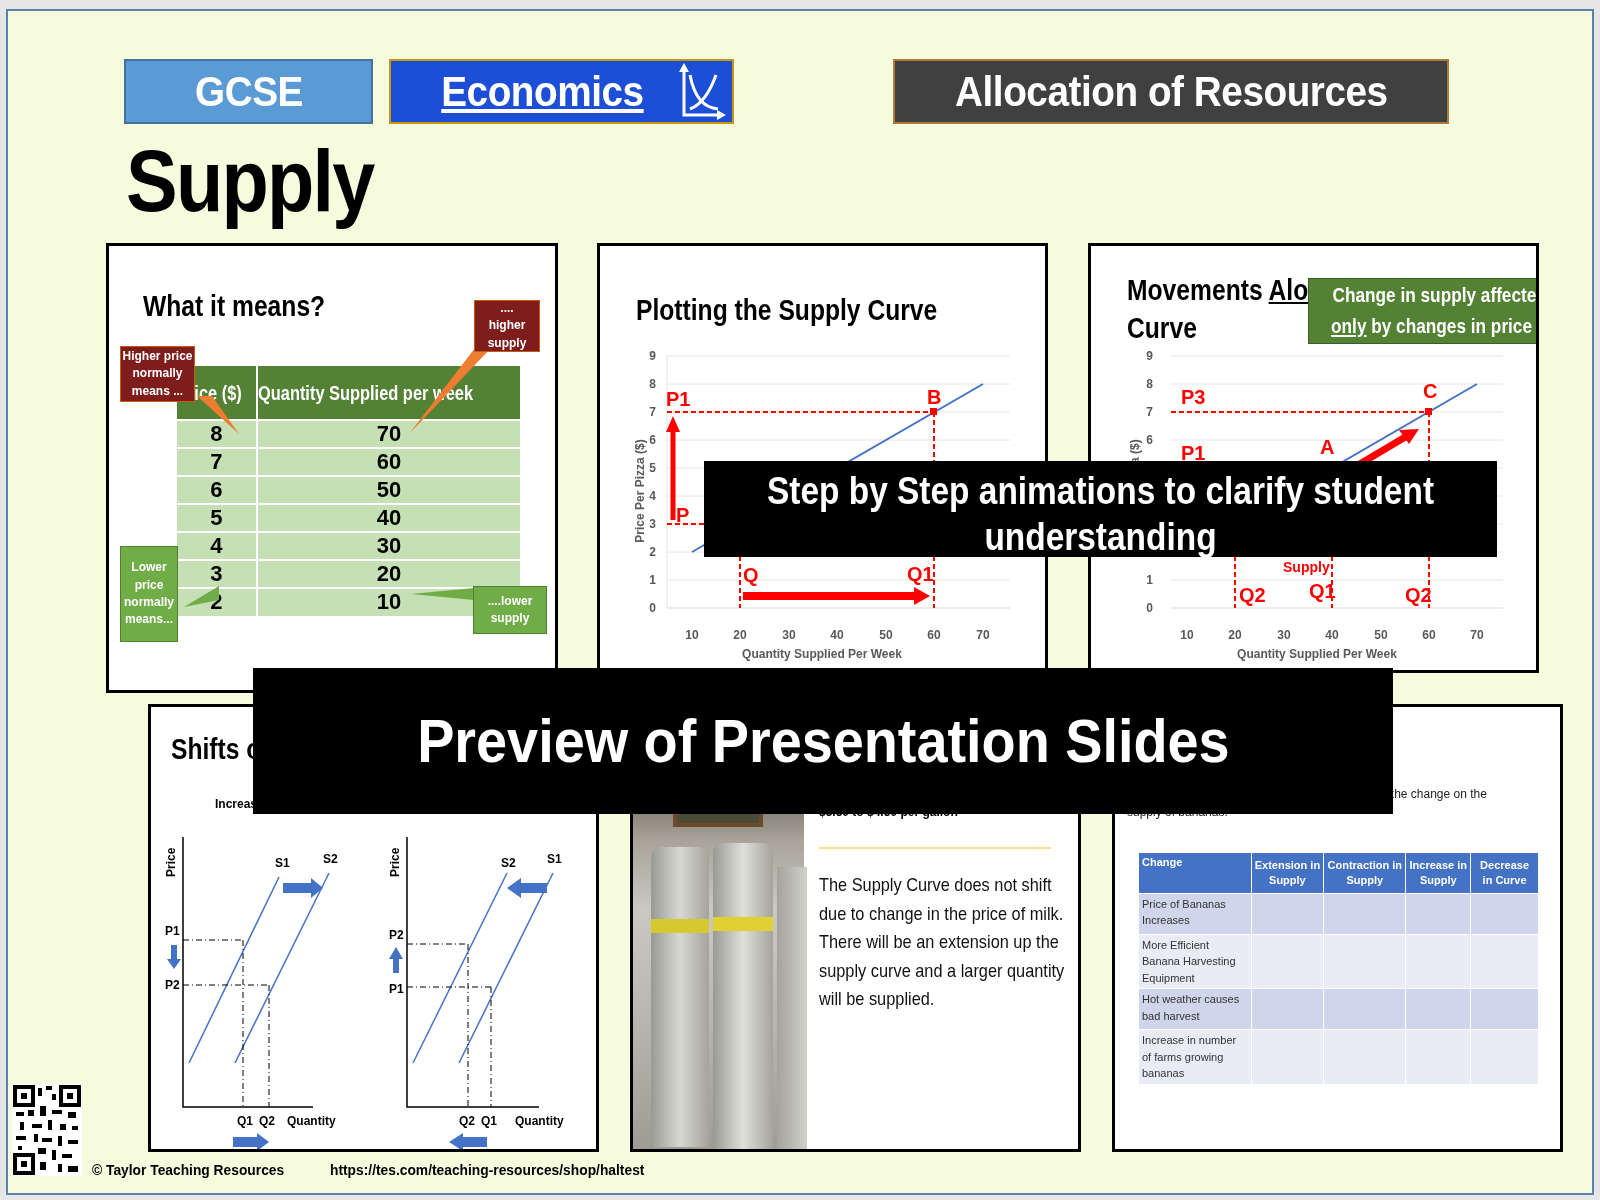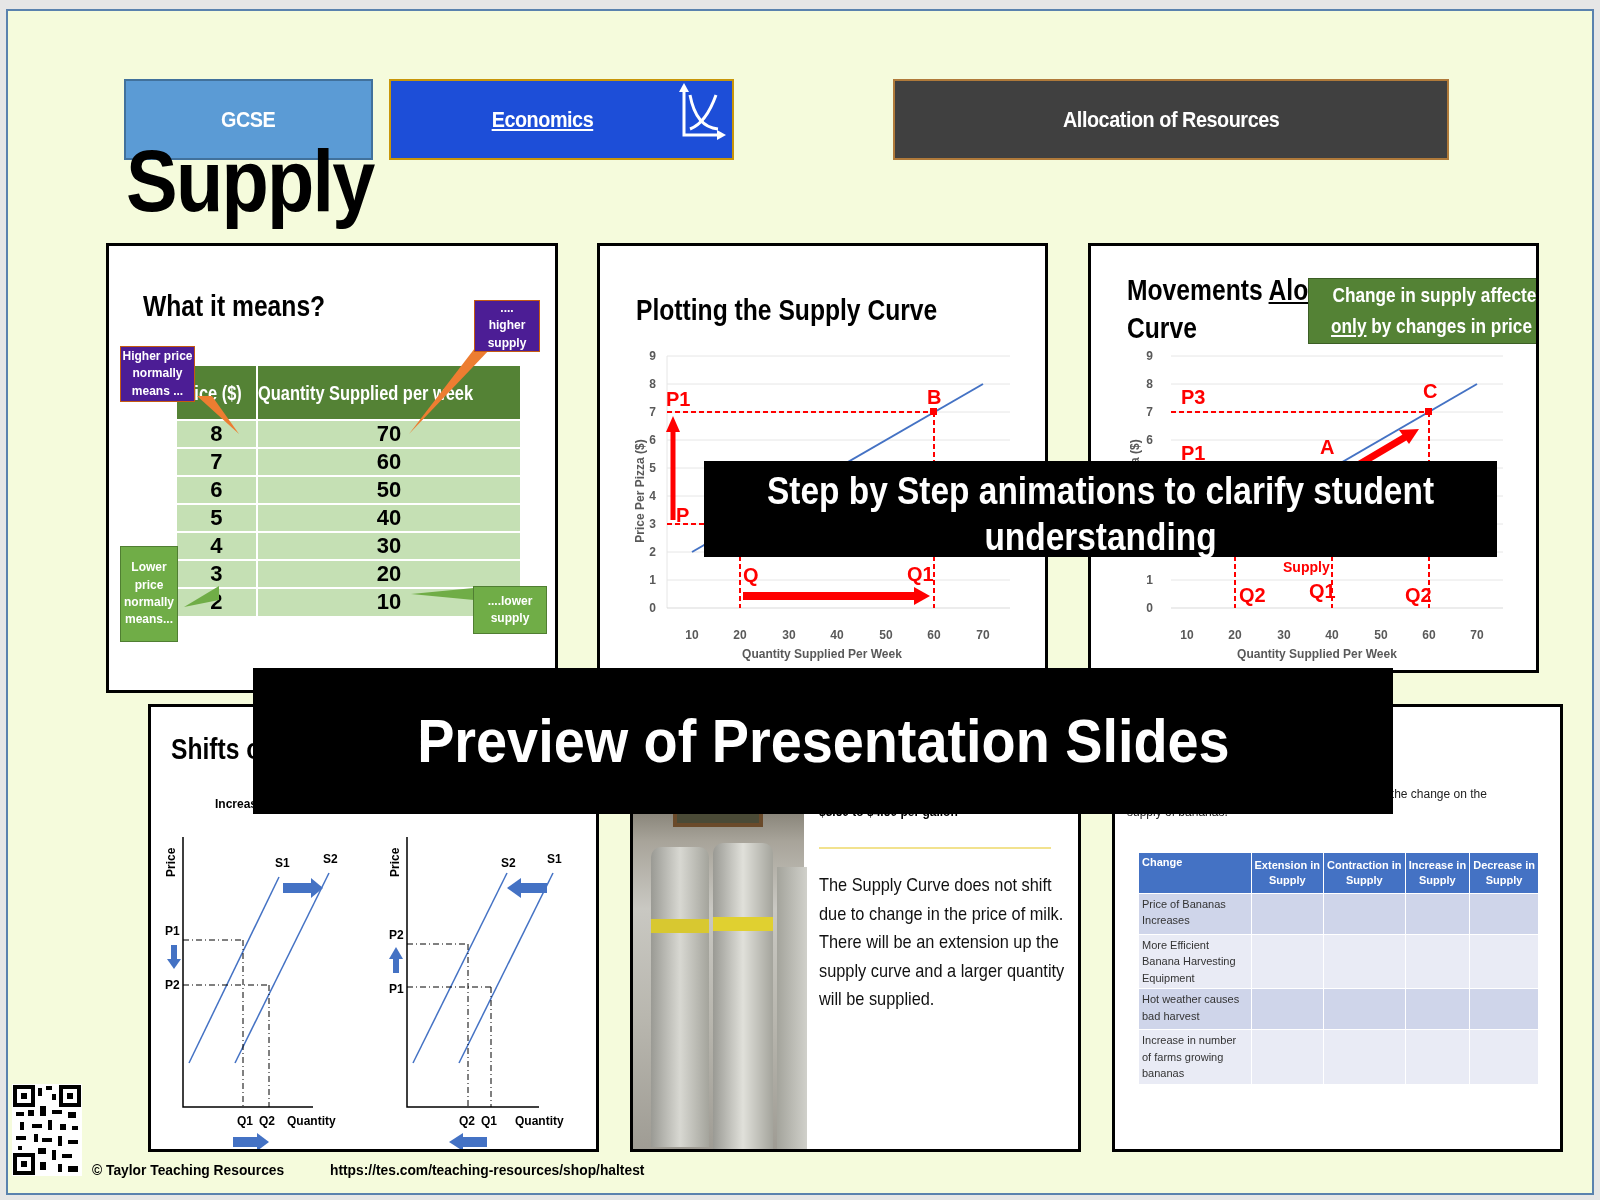--- a/index.html
+++ b/index.html
@@ -1,42 +1,42 @@
 <!DOCTYPE html>
 <html><head>
 <meta charset="utf-8">
 <style>
   * { box-sizing: border-box; margin: 0; padding: 0; }
   html, body { width: 1600px; height: 1200px; background: #e6e6e6; overflow: hidden; }
   body { font-family: "Liberation Sans", sans-serif; position: relative; }
   .frame { position: absolute; left: 6px; top: 9px; width: 1588px; height: 1186px;
     background: #f5fbdc; border: 2px solid #5a82ae; }
   .abs { position: absolute; }
-  .badge { position: absolute; top: 59px; height: 81px; color: #fff; font-weight: bold;
-    font-size: 22px; display: flex; align-items: center; justify-content: center;
-    letter-spacing: -0.5px; transform-origin: center; margin-top: 20px; }
+  .badge { position: absolute; top: 59px; height: 65px; color: #fff; font-weight: bold;
+    font-size: 43px; display: flex; align-items: center; justify-content: center;
+    letter-spacing: -0.5px; transform-origin: center; }
   .badge span { display: inline-block; transform: scaleX(0.9); }
   .b-gcse { left: 124px; width: 249px; background: #5b9bd5; border: 2px solid #41719c; }
   .b-econ { left: 389px; width: 345px; background: #1d4ed8; border: 2px solid #c8960a; text-decoration: underline; }
   .b-alloc { left: 893px; width: 556px; background: #404040; border: 2px solid #b07a3a; }
   .page-title { position: absolute; left: 126px; top: 130px; font-size: 88px; font-weight: bold;
     color: #000; letter-spacing: -2px; transform: scaleX(0.88); transform-origin: left center; }
   .slide { position: absolute; background: #fff; border: 3px solid #000; overflow: hidden; }
   .slide-title { position: absolute; font-weight: bold; font-size: 29px; color: #000;
     transform: scaleX(0.85); transform-origin: left center; white-space: nowrap; }
   .cond { transform: scaleX(0.82); transform-origin: left center; display: inline-block; white-space: nowrap; }
   
   .t1 { position: absolute; left: 68px; top: 120px; width: 312px; border-collapse: collapse; }
   .t1 th { background: #548235; color: #fff; font-size: 20px; height: 54px; font-weight: bold;
     border-right: 2px solid #fff; line-height: 1.1; }
   .t1 td { background: #c5e0b4; color: #000; font-size: 22px; font-weight: bold; text-align: center;
     height: 27.5px; border-top: 2px solid #fff; border-right: 2px solid #fff; }
   .callout { position: absolute; color: #fff; font-weight: bold; font-size: 12px; text-align: center;
     display: flex; align-items: center; justify-content: center; line-height: 1.45; }
-  .c-orange { background: #4c1d95; border: 1px solid #c55a11; }
+  .c-orange { background: #7f1d1d; border: 1px solid #c55a11; }
   .c-green { background: #70ad47; border: 1px solid #507e32; }
   
   .overlay-black { position: absolute; background: #000; color: #fff; font-weight: bold; text-align: center; }
   .ax-lbl { font-size: 12px; font-weight: bold; fill: #595959; font-family: "Liberation Sans", sans-serif; }
   .red-lbl { font-size: 20px; font-weight: bold; fill: #ff0000; font-family: "Liberation Sans", sans-serif; }
   
   .t6 { position: absolute; left: 24px; top: 146px; width: 400px; border-collapse: collapse; font-size: 11px; }
   .t6 th { background: #4472c4; color: #fff; font-weight: bold; text-align: center; padding: 2px 3px;
     height: 40px; border-right: 1px solid #fff; line-height: 1.35; }
   .t6 th:first-child { text-align: left; vertical-align: top; }
@@ -312,21 +312,21 @@
 <div class="slide" style="left:1112px;top:704px;width:451px;height:448px;">
   <div class="abs" style="left:220px;top:80px;font-size:12px;color:#222;">e effect of the change on the</div>
   <div class="abs" style="left:12px;top:98px;font-size:12px;color:#222;">supply of bananas.</div>
   <table class="t6">
     <thead>
         <tr>
       <th style="width:112px">Change</th>
       <th>Extension in Supply</th>
       <th>Contraction in Supply</th>
       <th>Increase in Supply</th>
-      <th>Decrease in Supply</th>
+      <th>Decrease in Curve</th>
     </tr>
       </thead>
     <tbody>
       <tr>
           <td>Price of Bananas Increases</td>
           <td></td>
           <td></td>
           <td></td>
           <td></td>
         </tr>

